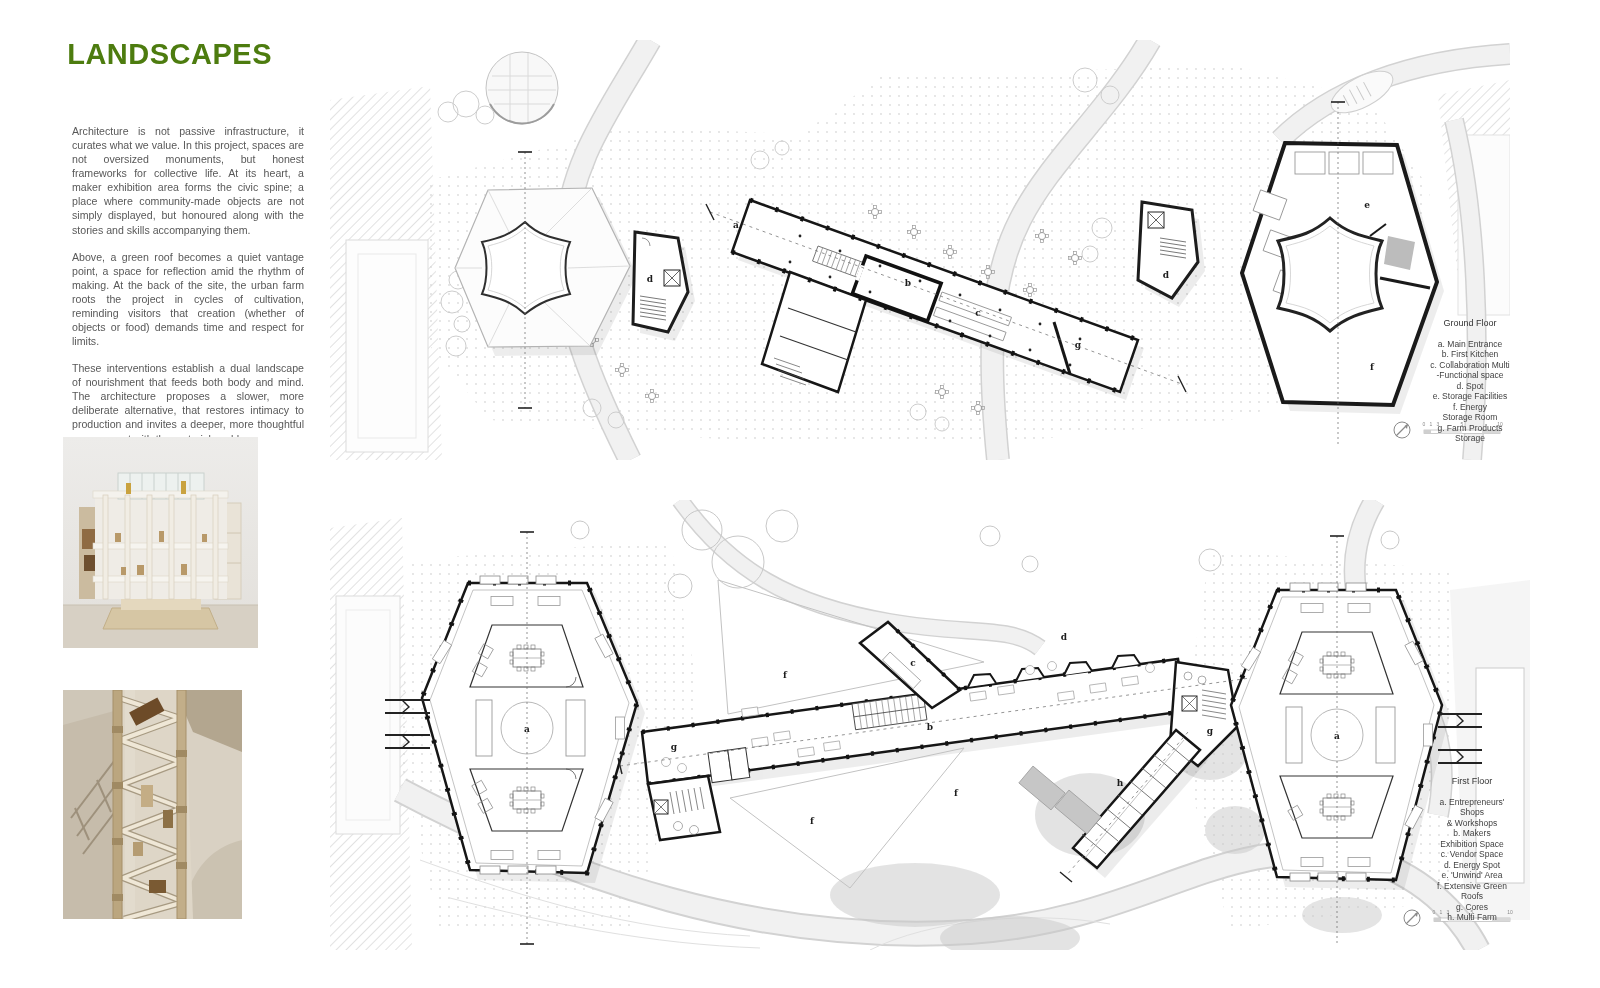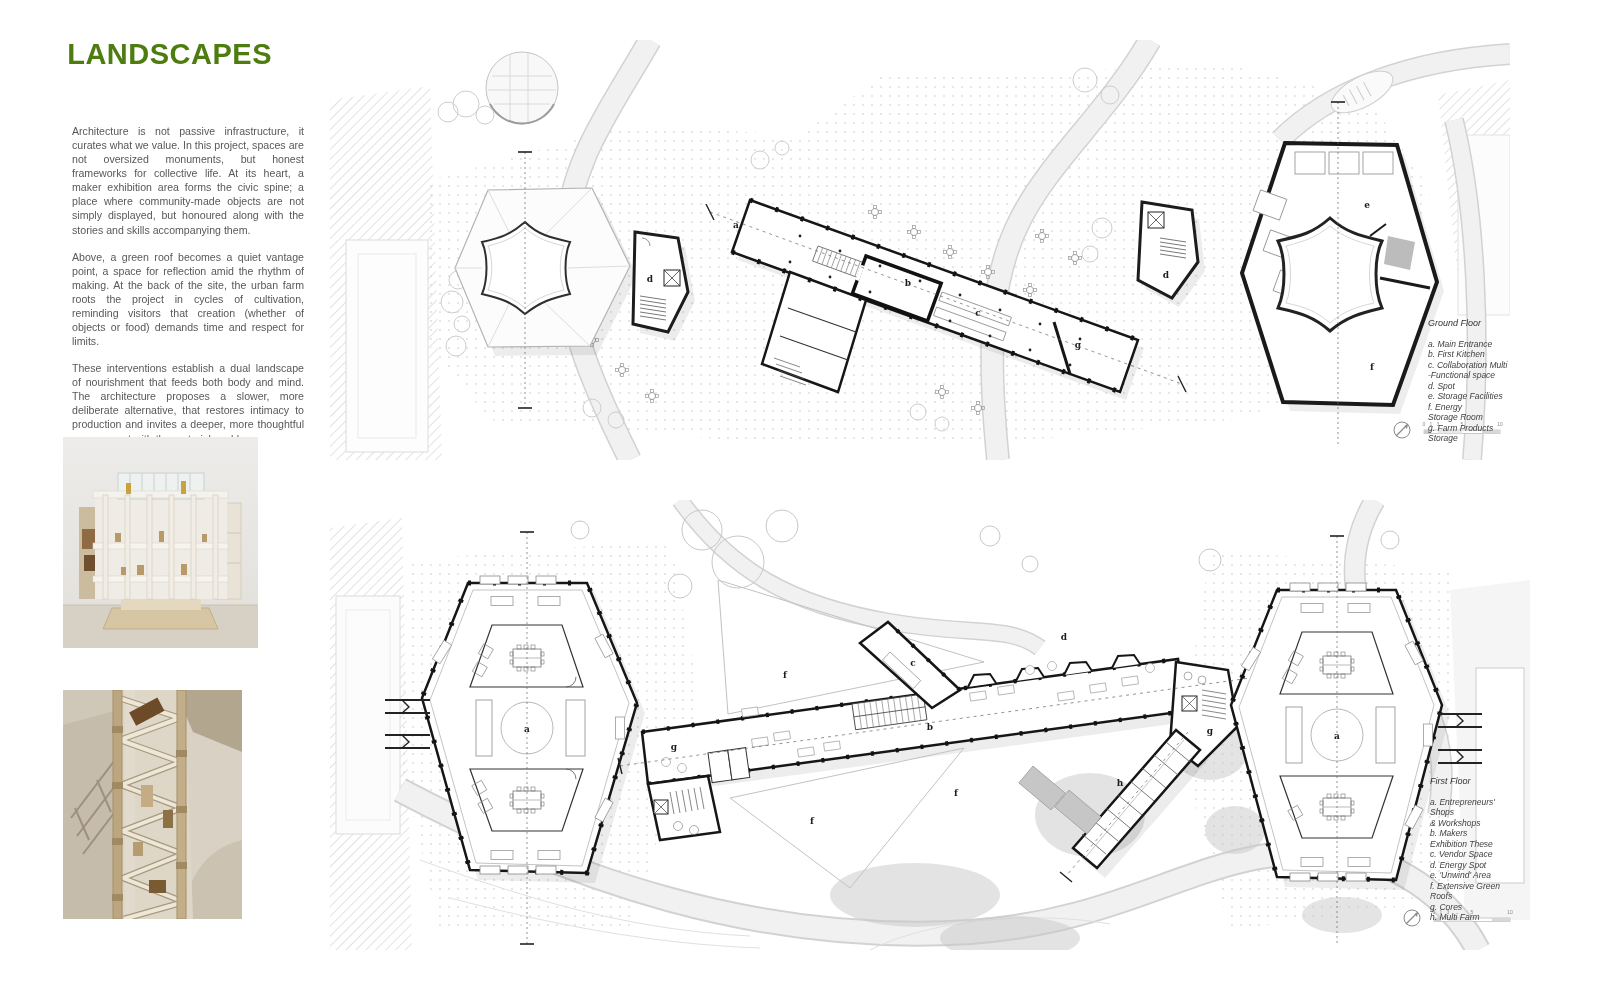--- a/index.html
+++ b/index.html
@@ -16,22 +16,22 @@
     font-size:10.6px;line-height:1.33;color:#585858;text-align:justify;margin-left:48px;
   }
   .intro p{margin:0 0 13px 0;}
   .photo{position:absolute;overflow:hidden;background:#e8e6e2;}
   #photo1{left:63px;top:437px;width:195px;height:211px;}
   #photo2{left:63px;top:690px;width:179px;height:229px;}
   .plan{position:absolute;}
   #plan1{left:330px;top:40px;width:1180px;height:420px;}
   #plan2{left:330px;top:500px;width:1200px;height:450px;}
   .legend{
-    position:absolute;width:84px;text-align:left;color:#3f3f3f;
-    font-size:8.5px;line-height:10.5px;white-space:nowrap;font-style:italic;
+    position:absolute;width:84px;text-align:center;color:#3f3f3f;
+    font-size:8.5px;line-height:10.5px;white-space:nowrap;
   }
   .legend .legend-title{margin-bottom:10px;font-size:9px;color:#333;}
   #legend-ground{left:1428px;top:318px;}
   #legend-first{left:1430px;top:776px;}
   svg text.rl{
     font-family:"DejaVu Serif",serif;font-weight:bold;font-size:9px;fill:#1c1c1c;
   }
   svg text.tick{font-family:"Liberation Sans",sans-serif;font-size:5px;fill:#8a8a8a;}
 </style>
 </head>
@@ -829,21 +829,21 @@
       <div>Storage</div>
     </div>
 </div>
 <div class="legend" id="legend-first">
   <div class="legend-title">First Floor</div>
   <div>
       <div>a. Entrepreneurs'</div>
       <div>Shops</div>
       <div>&amp; Workshops</div>
       <div>b. Makers</div>
-      <div>Exhibition These</div>
+      <div>Exhibition Space</div>
       <div>c. Vendor Space</div>
       <div>d. Energy Spot</div>
       <div>e. 'Unwind' Area</div>
       <div>f. Extensive Green</div>
       <div>Roofs</div>
       <div>g. Cores</div>
       <div>h. Multi Farm</div>
     </div>
 </div>
 

